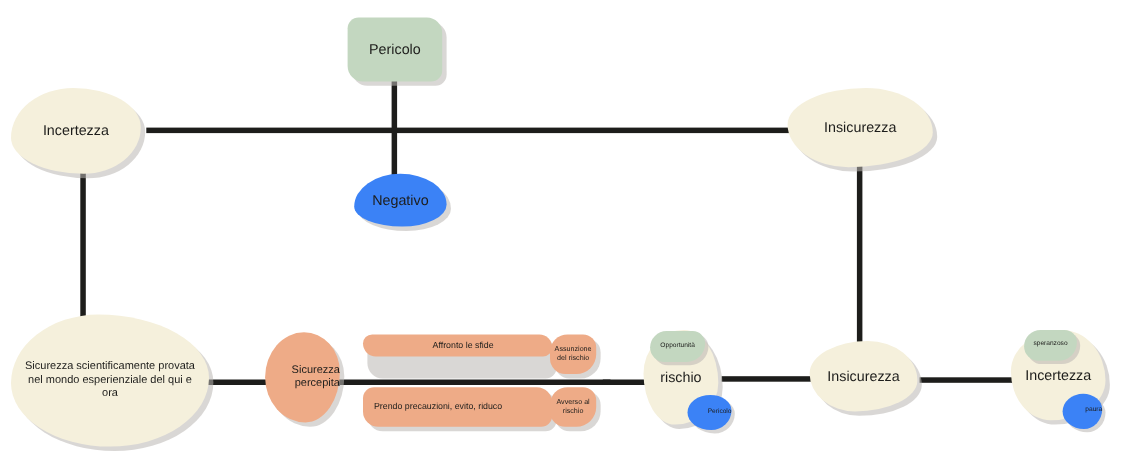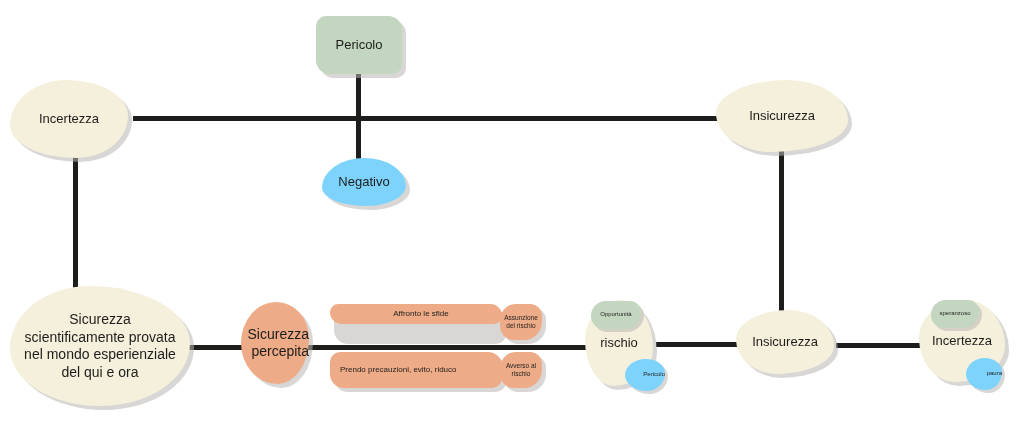--- a/index.html
+++ b/index.html
@@ -43,25 +43,25 @@
   .tag    { border-radius: 16px 12px 18px 14px; }
   .drop   { border-radius: 52% 48% 46% 54% / 50% 44% 56% 50%; text-align: right; }
 
   .connector {
     position: absolute;
     background: #1d1d1b;
   }
 
   .cream  { background: #f5f0dc; }
   .green  { background: #c3d7c0; }
-  .red    { background: #7dd3fc; }
+  .red    { background: #3b82f6; }
   .orange { background: #eeab87; }
 
   .t-lg  { font-size: 13px; }
-  .t-md  { font-size: 14px; }
+  .t-md  { font-size: 10px; }
   .t-sm  { font-size: 8px; }
   .t-xs  { font-size: 6.5px; }
   .t-tiny{ font-size: 6px; }
 </style>
 </head>
 <body>
 
 <div id="canvas">
 
   <div class="connector" style="left:133px; top:116px; width:620px; height:5px;"></div>

